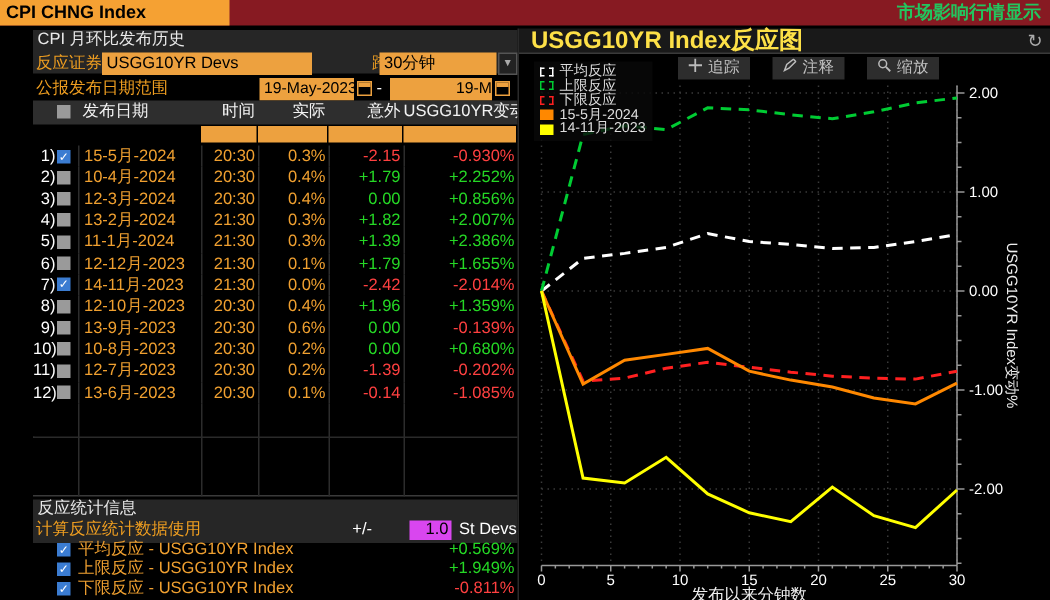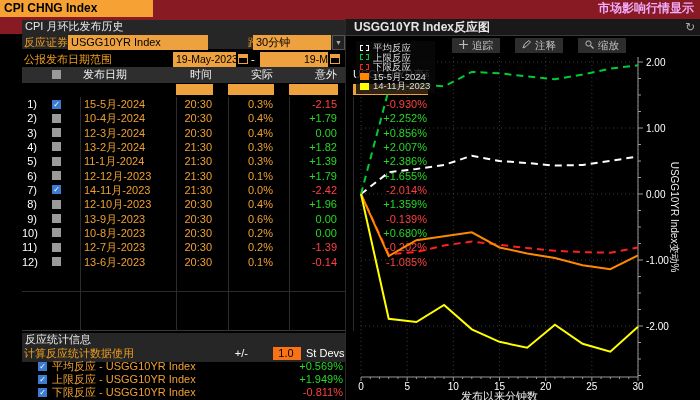--- a/index.html
+++ b/index.html
@@ -1,41 +1,41 @@
 <!DOCTYPE html>
 <html><head>
 <meta charset="utf-8">
 <style>
   * { margin:0; padding:0; box-sizing:border-box; }
   html,body { width:700px; height:400px; background:#000; overflow:hidden;
     font-family:"Liberation Sans","DejaVu Sans",sans-serif; }
   .abs { position:absolute; }
 
   
-  #titlebar { left:0; top:0; width:700px; height:34px; background:#871a22; }
+  #titlebar { left:0; top:0; width:700px; height:17px; background:#871a22; }
   #title-tab { left:0; top:0; width:153px; height:17px; background:#f5a133;
     color:#000; font-weight:bold; font-size:12px; line-height:17px; padding-left:4px; }
-  #titlebar-right { right:6px; top:0; height:17px; color:#f0abfc; font-size:12px;
+  #titlebar-right { right:6px; top:0; height:17px; color:#22c55e; font-size:12px;
     font-weight:bold; line-height:17px; }
 
   
   #left-panel { left:22px; top:20px; width:323px; height:380px; }
   .sec-header { left:0; width:323px; height:29px; background:#262626; color:#e9e9e9;
     font-size:11px; line-height:13px; padding-left:3px; }
   .lbl { color:#ef9e20; font-size:11px; line-height:16px; }
   .ambox { background:#eda13f; color:#000; font-size:11px; line-height:15px;
     padding:0 3px; overflow:hidden; white-space:nowrap; }
   .calicon { width:10px; height:10px; border:1px solid #eda13f; background:#000; }
   .calicon:before { content:""; display:block; height:3px; background:#eda13f; }
   #span-dd { width:13px; height:15px; background:#222; border:1px solid #555;
     color:#aaa; font-size:7px; text-align:center; line-height:13px; }
 
   
   .grid-row { display:grid; width:323px;
-    grid-template-columns:16px 14px 82px 38px 47px 50px 76px;gap:14px; }
+    grid-template-columns:16px 14px 82px 38px 47px 50px 76px; }
   #tbl-header { top:47px; height:16px; background:#2e2e2e; color:#f2f2f2; font-size:11px; }
   #tbl-header > div { line-height:16px; }
   #filter-row { top:64px; height:12px; }
   #filter-row .fbox { background:#eda13f; margin:0 1px 1px 0; }
   #tbl-body { top:77px; }
   .trow { height:14.33px; font-size:11px; }
   .trow > div, #tbl-header > div { line-height:14.33px; overflow:hidden; white-space:nowrap; }
   .c-num { color:#fff; text-align:right; padding-right:1px; }
   .c-date { color:#f0a030; padding-left:3px; border-left:1px solid #2c2c2c; }
   .c-r { text-align:right; padding-right:2px; border-left:1px solid #2c2c2c; }
@@ -47,32 +47,32 @@
   #empty-grid > div { border-left:1px solid #2c2c2c; height:62px; }
   #empty-grid .mid { position:absolute; left:0; top:22px; width:323px; height:1px;
     background:#2a2a2a; }
 
   
   #stats-header { top:313px; }
   #calc-row { top:327px; height:13px; width:323px; font-size:11px; }
   #calc-row .lbl { line-height:13px; }
   #pm { position:absolute; right:97px; top:0; color:#fff; line-height:13px; }
   #stdev-box { position:absolute; left:251px; top:0; width:28px; height:13px;
-    background:#f97316; color:#000; text-align:center; padding-right:2px; line-height:13px; }
+    background:#d946ef; color:#000; text-align:right; padding-right:2px; line-height:13px; }
   #stdev-lbl { position:absolute; left:284px; top:0; color:#fff; line-height:13px; }
   .stat-row { display:grid; grid-template-columns:16px 14px 217px 76px; width:323px;
     height:13px; font-size:11px; }
   .stat-row > div { line-height:13px; }
   .stat-row .cbox { margin-top:2px; }
 
   
   #chart-panel { left:345px; top:19px; width:355px; height:381px;
     border-left:1px solid #2a2a2a; }
   #chart-header { left:0; top:0; width:355px; height:17px; background:#191919;
-    border-bottom:1px solid #3a3a3a; color:#e5e5e5; font-weight:bold; font-size:12px;
+    border-bottom:1px solid #3a3a3a; color:#fde047; font-weight:bold; font-size:16px;
     line-height:17px; padding-left:8px; }
   #refresh-icon { right:5px; top:1px; color:#aaa; font-size:12px; }
   #chart-toolbar { left:106px; top:19px; display:flex; gap:15px; z-index:3; }
   .tool-btn { background:#2d2d2d; color:#c0c0c0; font-size:10.5px; line-height:15px;
     padding:0 7px; display:flex; align-items:center; gap:4px; }
   #chart-legend { left:10px; top:22px; background:rgba(8,8,8,0.82); padding:2px 5px 3px 4px;
     z-index:3; }
   .leg-item { display:flex; align-items:center; gap:4px; height:9.6px; }
   .leg-item span { color:#ddd; font-size:9.5px; line-height:9.6px; white-space:nowrap; }
   .sw { width:9px; height:7px; }
@@ -83,21 +83,21 @@
 
 <div id="titlebar" class="abs">
   <div id="title-tab" class="abs">CPI CHNG Index</div>
   <div id="titlebar-right" class="abs">市场影响行情显示</div>
 </div>
 
 <div id="left-panel" class="abs">
   <div class="sec-header abs" style="top:0">CPI 月环比发布历史</div>
 
   <div class="lbl abs" style="left:2px; top:14px;">反应证券</div>
-  <div class="ambox abs" style="left:46px; top:14.5px; width:140px; height:15px;">USGG10YR Index</div>
+  <div class="ambox abs" style="left:46px; top:14.5px; width:140px; height:15px;">USGG10YR Devs</div>
   <div class="lbl abs" style="left:206px; top:14px;margin-left:20px;">跨度</div>
   <div class="ambox abs" style="left:231px; top:14.5px; width:78px; height:15px;">30分钟</div>
   <div id="span-dd" class="abs" style="left:310px; top:14.5px;">▼</div>
 
   <div class="lbl abs" style="left:2px; top:31px;">公报发布日期范围</div>
   <div class="ambox abs" style="left:151px; top:31.5px; width:63px; height:15px; font-size:10.5px;">19-May-2023</div>
   <div class="calicon abs" style="left:216px; top:33.5px;"></div>
   <div class="abs" style="left:229px; top:31px; color:#fff; font-size:11px; line-height:16px;">-</div>
   <div class="ambox abs" style="left:238px; top:31.5px; width:68px; height:15px; font-size:10.5px;padding-left:44px;">19-May-2024</div>
   <div class="calicon abs" style="left:308px; top:33.5px;"></div>

